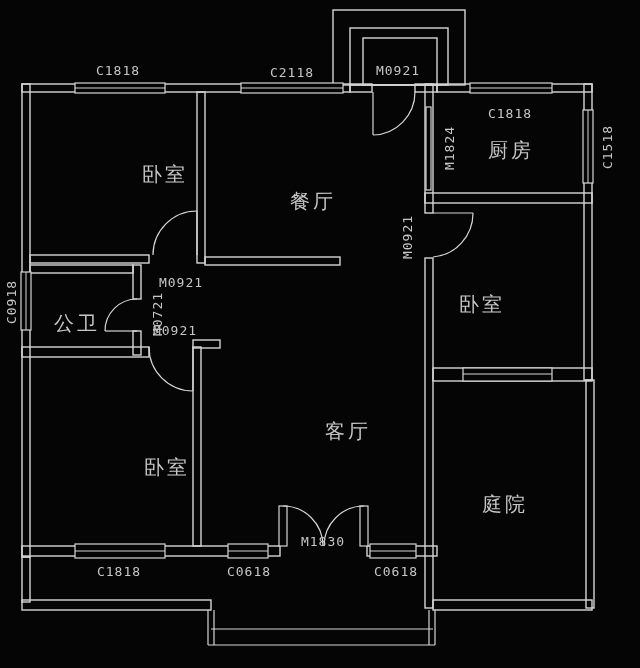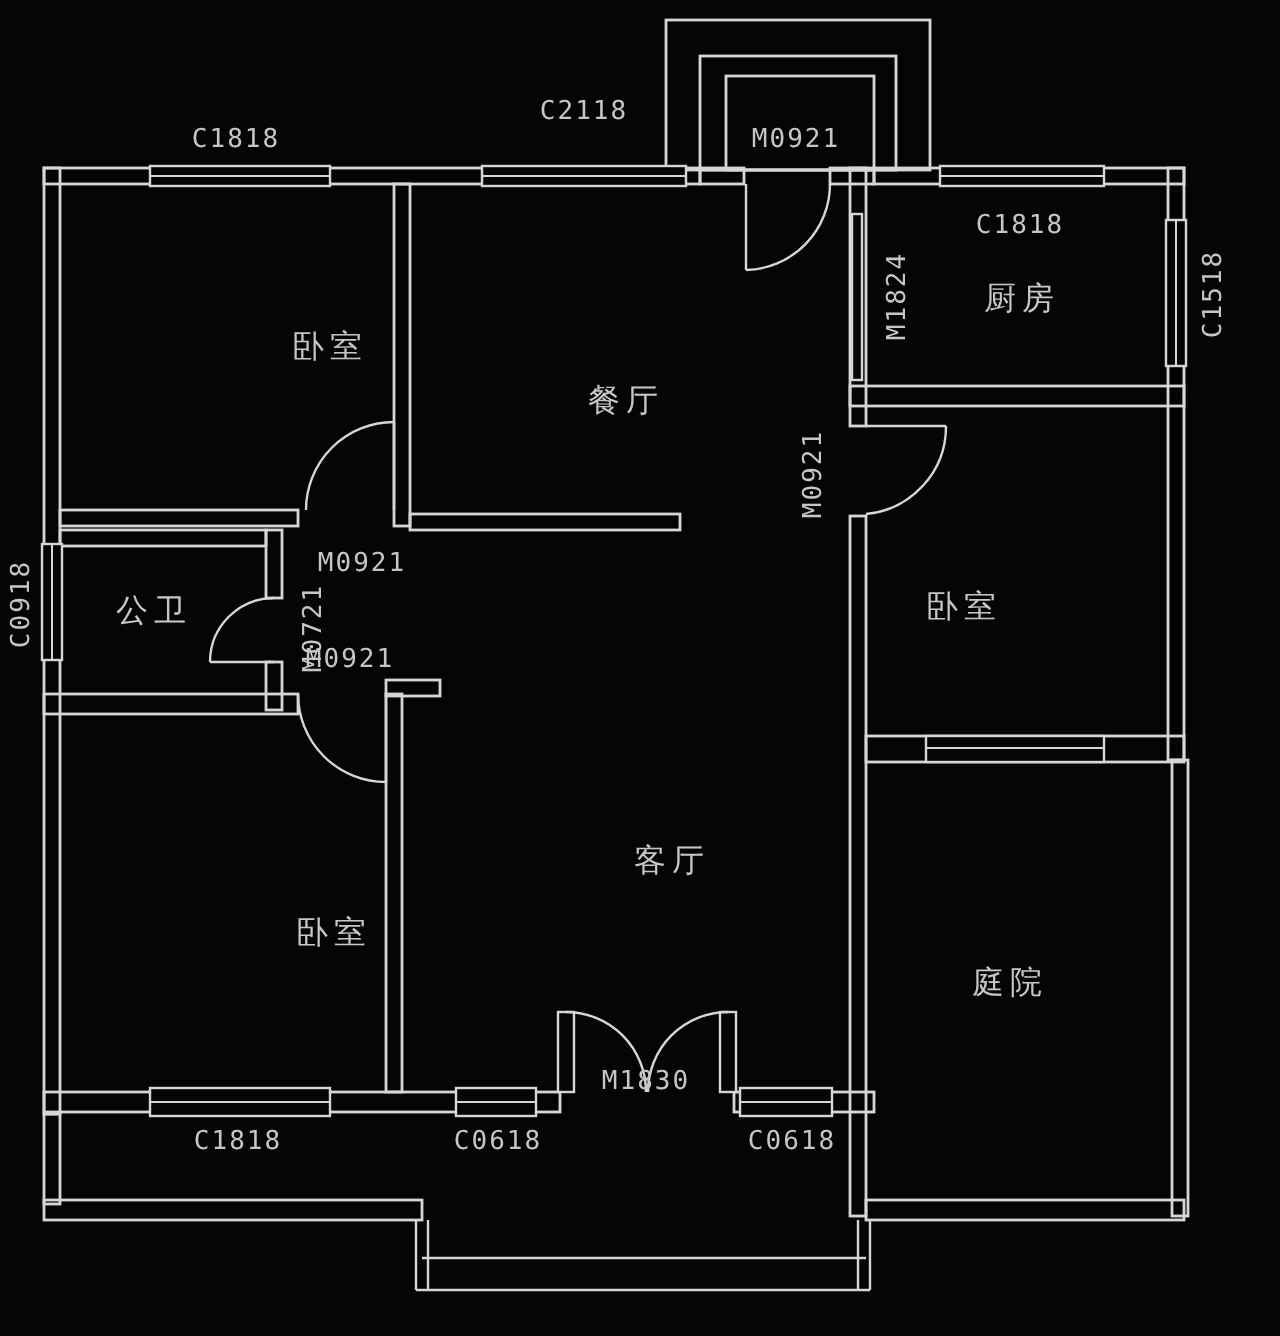--- a/index.html
+++ b/index.html
@@ -29,21 +29,21 @@
     font-family:"DejaVu Sans Mono", monospace;
     font-size:13px;
     letter-spacing:1px;
     white-space:nowrap;
   }
   .tag.v{transform:translate(-50%,-50%) rotate(-90deg);}
   .room{
     position:absolute;
     transform:translate(-50%,-50%);
     color:var(--text);
-    font-size:16px;
+    font-size:20px;
     letter-spacing:3px;
     white-space:nowrap;
   }
 </style>
 </head>
 <body>
 
 <div id="plan">
 
   <svg id="linework" width="640" height="668" viewBox="0 0 640 668">
@@ -162,28 +162,28 @@
       </g>
       <g>
         <rect class="leaf" x="426" y="107" width="5" height="83"></rect>
       </g>
     </g>
   </svg>
 
   <div class="room" style="left:165px;top:174px">卧室</div>
   <div class="room" style="left:313px;top:201px">餐厅</div>
   <div class="room" style="left:511px;top:150px">厨房</div>
-  <div class="room" style="left:77px;top:306px">公卫</div>
+  <div class="room" style="left:77px;top:323px">公卫</div>
   <div class="room" style="left:482px;top:304px">卧室</div>
   <div class="room" style="left:167px;top:467px">卧室</div>
-  <div class="room" style="left:336px;top:431px">客厅</div>
-  <div class="room" style="left:505px;top:492px">庭院</div>
+  <div class="room" style="left:348px;top:431px">客厅</div>
+  <div class="room" style="left:505px;top:504px">庭院</div>
 
   <div class="tag" style="left:118px;top:70px">C1818</div>
-  <div class="tag" style="left:292px;top:56px">C2118</div>
+  <div class="tag" style="left:292px;top:72px">C2118</div>
   <div class="tag" style="left:398px;top:70px">M0921</div>
   <div class="tag" style="left:510px;top:113px">C1818</div>
   <div class="tag v" style="left:607px;top:147px">C1518</div>
   <div class="tag v" style="left:449px;top:148px">M1824</div>
   <div class="tag v" style="left:407px;top:237px">M0921</div>
   <div class="tag v" style="left:11px;top:302px">C0918</div>
   <div class="tag" style="left:181px;top:282px">M0921</div>
   <div class="tag v" style="left:157px;top:314px">M0721</div>
   <div class="tag" style="left:175px;top:330px">M0921</div>
   <div class="tag" style="left:119px;top:571px">C1818</div>

